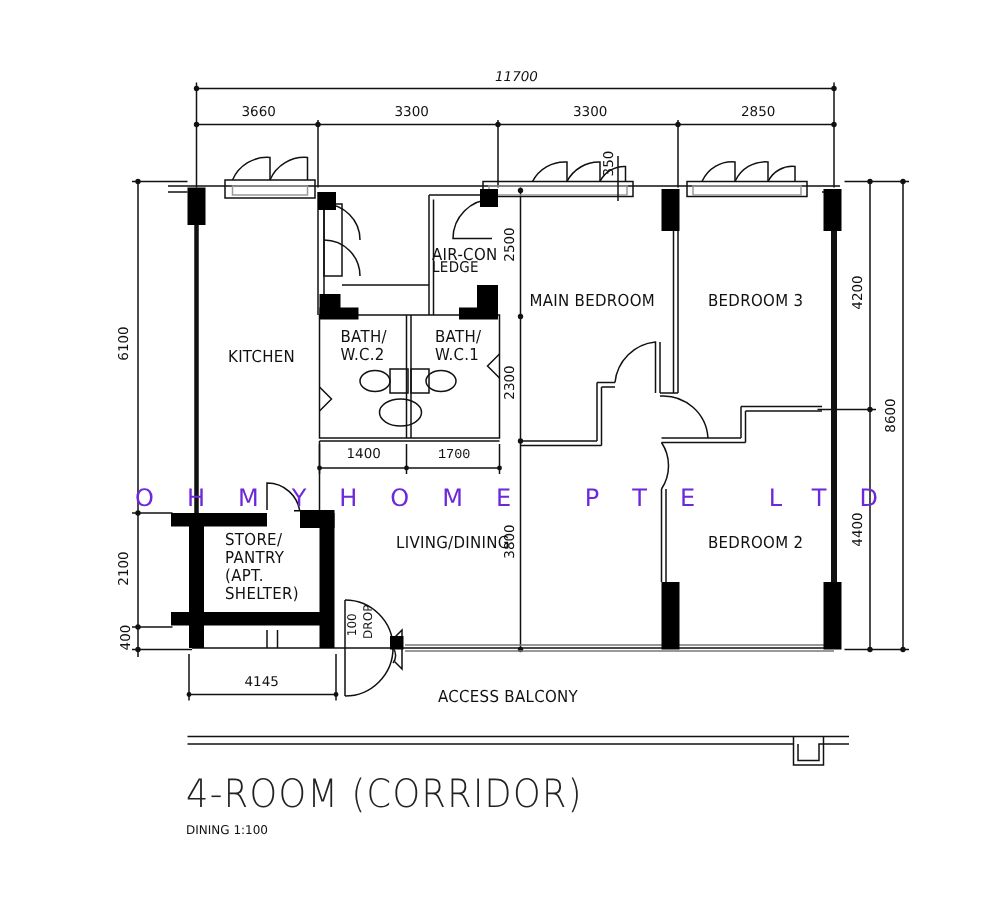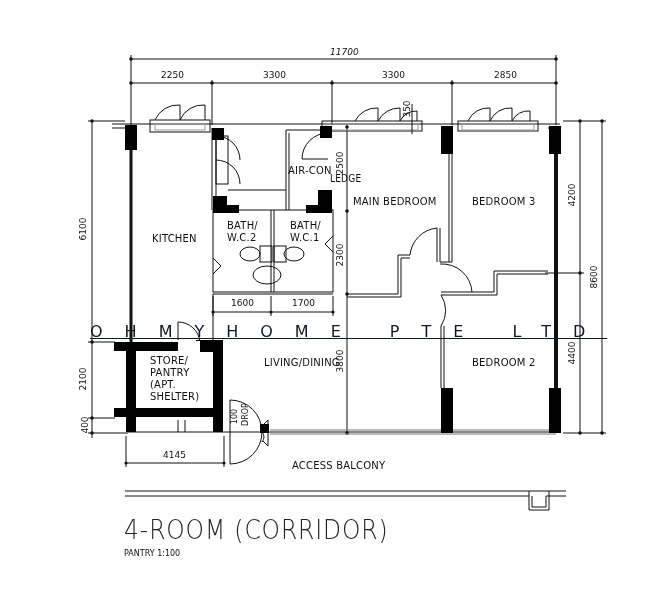--- a/index.html
+++ b/index.html
@@ -4,21 +4,21 @@
   <style>
     html, body { margin: 0; padding: 0; background: #ffffff; }
     body { width: 655px; height: 600px; position: relative; overflow: hidden;
            font-family: "Liberation Sans", "DejaVu Sans", sans-serif; color: #111; }
     #plan { position: absolute; left: 0; top: 0; }
     .lbl { position: absolute; font-family: "DejaVu Sans", sans-serif; font-size: 10px;
            letter-spacing: 0.2px; color: #111; white-space: nowrap; line-height: 1.1; transform: scaleY(1.1); }
     .dim { position: absolute; font-family: "DejaVu Sans", sans-serif; font-size: 9px; color: #111; white-space: nowrap; }
     .vdim { transform: rotate(-90deg); transform-origin: center center; }
     .wm { position: absolute; left: 90px; top: 322px; width: 470px; font-family: "DejaVu Sans", sans-serif;
-          font-size: 16px; color: #0f172a; letter-spacing: 22px; white-space: nowrap; text-decoration: underline; }
+          font-size: 16px; color: #6d28d9; letter-spacing: 22px; white-space: nowrap; }
     .title { position: absolute; left: 124px; top: 515px; font-family: "DejaVu Sans", sans-serif;
              font-size: 26px; font-weight: 300; letter-spacing: 1px; transform: scaleX(0.9); transform-origin: left; color: #222; }
     .scale { position: absolute; left: 124px; top: 549px; font-family: "DejaVu Sans", sans-serif; font-size: 8px; color: #111; }
   </style>
 </head>
 <body>
 
 <svg id="plan" width="655" height="600" viewBox="0 0 655 600" xmlns="http://www.w3.org/2000/svg">
   <g stroke="#111" stroke-width="1" fill="none">
 
@@ -223,55 +223,55 @@
     <rect x="196" y="340" width="27" height="12"></rect>
     <rect x="260" y="424" width="9" height="9"></rect>
   </g>
 
   <rect x="178" y="341" width="22" height="11" fill="#fff"></rect>
 </svg>
 
 <div class="wm">OHMYHOME PTE LTD</div>
 
 <div class="dim" style="left:330px;top:47px;font-style:italic;">11700</div>
-<div class="dim" style="left:161px;top:70px;">2250</div>
+<div class="dim" style="left:161px;top:70px;">3660</div>
 <div class="dim" style="left:263px;top:70px;">3300</div>
 <div class="dim" style="left:382px;top:70px;">3300</div>
 <div class="dim" style="left:494px;top:70px;text-align:center;">2850</div>
 
 <div class="dim vdim" style="left:72px;top:224px;">6100</div>
 <div class="dim vdim" style="left:72px;top:374px;">2100</div>
 <div class="dim vdim" style="left:76px;top:420px;">400</div>
 
 <div class="dim vdim" style="left:561px;top:190px;">4200</div>
 <div class="dim vdim" style="left:561px;top:348px;">4400</div>
 <div class="dim vdim" style="left:583px;top:272px;">8600</div>
 
 <div class="dim vdim" style="left:329px;top:158px;">2500</div>
 <div class="dim vdim" style="left:329px;top:250px;">2300</div>
 <div class="dim vdim" style="left:329px;top:356px;">3800</div>
 <div class="dim vdim" style="left:398px;top:104px;">350</div>
 
-<div class="dim" style="left:231px;top:298px;">1600</div>
-<div class="dim" style="left:292px;top:298px;">1700</div>
+<div class="dim" style="left:231px;top:298px;">1400</div>
+<div class="dim" style="left:292px;top:298px;font-family:Liberation Mono, monospace;">1700</div>
 <div class="dim" style="left:163px;top:450px;">4145</div>
 
 <div class="lbl" style="left:152px;top:233px;">KITCHEN</div>
 <div class="lbl" style="left:227px;top:220px;">BATH/</div>
 <div class="lbl" style="left:227px;top:232px;">W.C.2</div>
 <div class="lbl" style="left:290px;top:220px;">BATH/</div>
 <div class="lbl" style="left:290px;top:232px;">W.C.1</div>
 <div class="lbl" style="left:288px;top:165px;font-size:10px;">AIR-CON</div>
-<div class="lbl" style="left:288px;top:175px;font-size:9px;margin-left:42px;">LEDGE</div>
+<div class="lbl" style="left:288px;top:175px;font-size:9px;">LEDGE</div>
 <div class="lbl" style="left:353px;top:196px;">MAIN BEDROOM</div>
 <div class="lbl" style="left:472px;top:196px;">BEDROOM 3</div>
 <div class="lbl" style="left:472px;top:357px;">BEDROOM 2</div>
 <div class="lbl" style="left:264px;top:357px;">LIVING/DINING</div>
 <div class="lbl" style="left:150px;top:355px;">STORE/</div>
 <div class="lbl" style="left:150px;top:367px;">PANTRY</div>
 <div class="lbl" style="left:150px;top:379px;">(APT.</div>
 <div class="lbl" style="left:150px;top:391px;">SHELTER)</div>
 <div class="lbl" style="left:292px;top:460px;">ACCESS BALCONY</div>
 <div class="dim vdim" style="left:227px;top:412px;font-size:8px;">100</div>
 <div class="dim vdim" style="left:234px;top:410px;font-size:8px;">DROP</div>
 
 <div class="title">4-ROOM (CORRIDOR)</div>
-<div class="scale">PANTRY   1:100</div>
+<div class="scale">DINING   1:100</div>
 
 </body></html>

